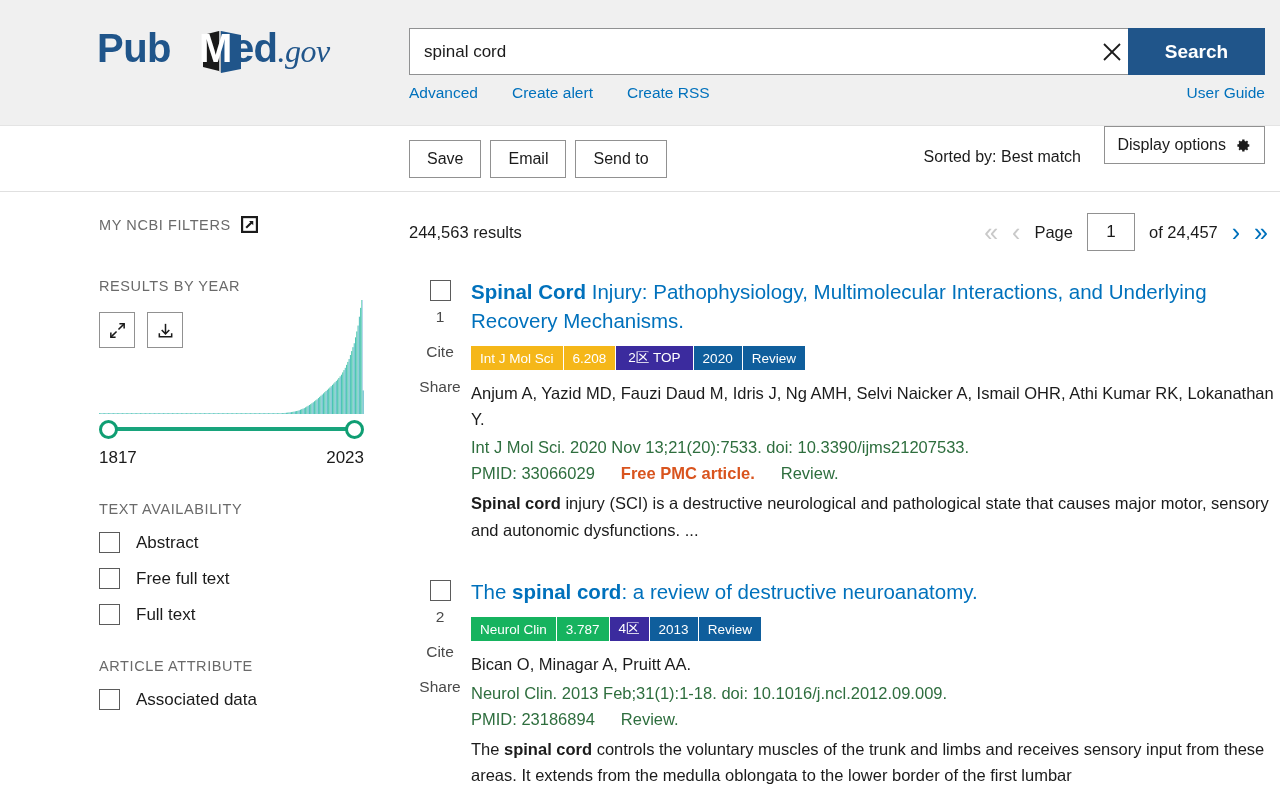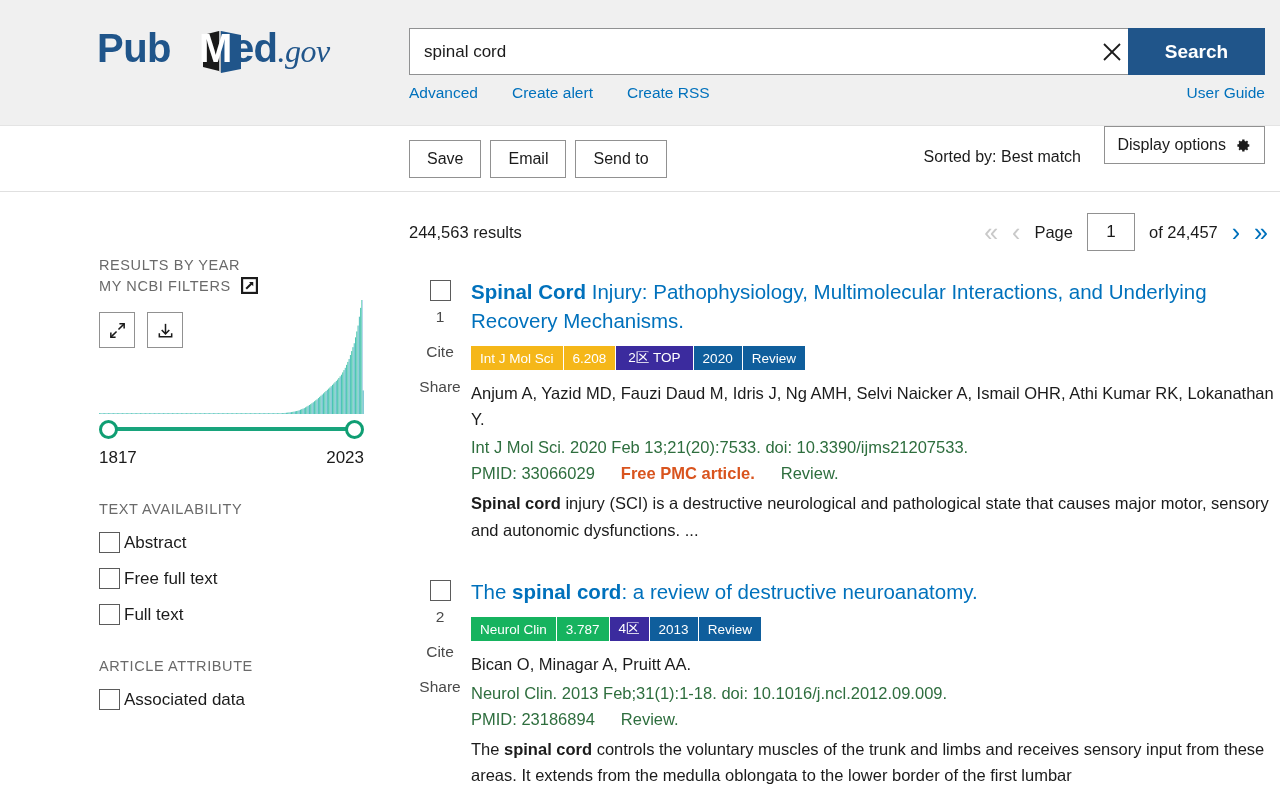--- a/index.html
+++ b/index.html
@@ -207,21 +207,21 @@
     display: flex; justify-content: space-between;
     width: 265px;
     margin-top: 6px;
     font-size: 17px;
     color: #1b1b1b;
   }
 
   .filter-section { margin-top: 33px; }
   .filter-item {
     display: flex; align-items: center;
-    gap: 4px;
+    gap: 16px;
     margin-top: 15px;
     cursor: pointer;
   }
   .cbox {
     width: 21px; height: 21px;
     border: 1px solid #5b5b5b;
     background: #fff;
     flex: 0 0 auto;
   }
   .filter-label { font-size: 17px; color: #1b1b1b; }
@@ -379,31 +379,31 @@
       <path fill="#1b1b1b" d="M10 6.4a3.6 3.6 0 1 0 0 7.2 3.6 3.6 0 0 0 0-7.2zm0 5.4a1.8 1.8 0 1 1 0-3.6 1.8 1.8 0 0 1 0 3.6z"></path>
       <path fill="#1b1b1b" d="M18 8.6h-1.6a6.6 6.6 0 0 0-.7-1.7l1.1-1.1-1.6-1.6-1.1 1.1a6.6 6.6 0 0 0-1.7-.7V2.8H9.6v1.8a6.6 6.6 0 0 0-1.7.7L6.8 4.2 5.2 5.8l1.1 1.1a6.6 6.6 0 0 0-.7 1.7H4v2.8h1.6c.14.6.38 1.17.7 1.7l-1.1 1.1 1.6 1.6 1.1-1.1c.53.32 1.1.56 1.7.7v1.6h2.8v-1.6c.6-.14 1.17-.38 1.7-.7l1.1 1.1 1.6-1.6-1.1-1.1c.32-.53.56-1.1.7-1.7H18V8.6z"></path>
     </svg>
   </div>
 </div>
 
 <div class="body-wrap">
 
   <div class="sidebar">
 
-    <div class="side-heading results-by-year">
-      <span>RESULTS BY YEAR</span>
-    </div>
-
     <div class="side-heading ncbi-filters">
       <span>MY NCBI FILTERS</span>
       <svg width="17" height="17" viewBox="0 0 18 18">
         <rect x="1" y="1" width="16" height="16" fill="none" stroke="#1b1b1b" stroke-width="2.6"></rect>
         <path d="M5.5 12.5 L12 6" stroke="#1b1b1b" stroke-width="2.2"></path>
         <path d="M8.5 5.4 L13 5.4 L13 9.9 Z" fill="#1b1b1b"></path>
       </svg>
+    </div>
+
+    <div class="side-heading results-by-year">
+      <span>RESULTS BY YEAR</span>
     </div>
 
     <div class="hist-tools">
       <div class="hist-tool">
         <svg width="19" height="19" viewBox="0 0 20 20">
           <path d="M12 3 L17 3 L17 8" fill="none" stroke="#1b1b1b" stroke-width="1.6"></path>
           <path d="M8 17 L3 17 L3 12" fill="none" stroke="#1b1b1b" stroke-width="1.6"></path>
           <line x1="17" y1="3" x2="11" y2="9" stroke="#1b1b1b" stroke-width="1.6"></line>
           <line x1="3" y1="17" x2="9" y2="11" stroke="#1b1b1b" stroke-width="1.6"></line>
         </svg>
@@ -699,21 +699,21 @@
       <div class="art-body">
         <div class="art-title"><b>Spinal Cord</b><span> Injury: Pathophysiology, Multimolecular Interactions, and Underlying Recovery Mechanisms.</span></div>
         <div class="badges">
           <span class="badge" style="background: rgb(245, 183, 25);">Int J Mol Sci</span>
           <span class="badge" style="background: rgb(245, 183, 25);">6.208</span>
           <span class="badge badge-zone" style="background: rgb(59, 43, 158);">2区    TOP</span>
           <span class="badge" style="background: rgb(15, 94, 156);">2020</span>
           <span class="badge" style="background: rgb(15, 94, 156);">Review</span>
         </div>
         <div class="art-authors">Anjum A, Yazid MD, Fauzi Daud M, Idris J, Ng AMH, Selvi Naicker A, Ismail OHR, Athi Kumar RK, Lokanathan Y.</div>
-        <div class="art-journal">Int J Mol Sci. 2020 Feb 13;21(20):7533. doi: 10.3390/ijms21207533.</div>
+        <div class="art-journal">Int J Mol Sci. 2020 Nov 13;21(20):7533. doi: 10.3390/ijms21207533.</div>
         <div class="art-ids">
           <span>PMID: 33066029</span>
           <span class="pmc-free">Free PMC article.</span>
           <span>Review.</span>
         </div>
         <div class="art-snippet"><b>Spinal cord</b><span> injury (SCI) is a destructive neurological and pathological state that causes major motor, sensory and autonomic dysfunctions. ...</span></div>
       </div>
     </div>
 
     <div class="article" style="margin-top:34px;">

